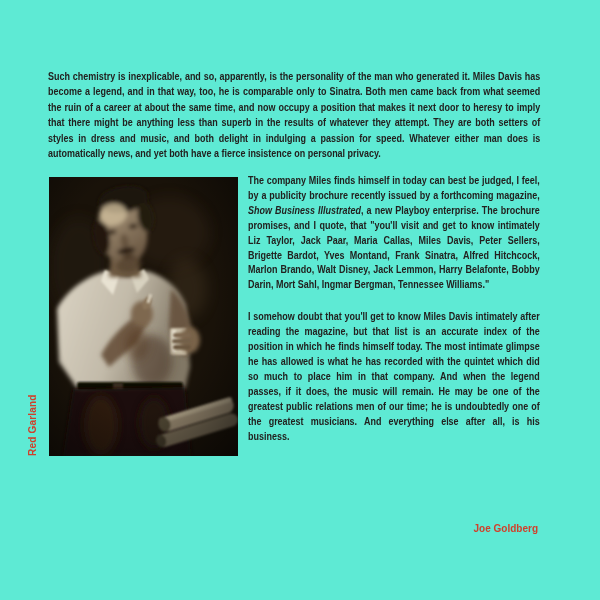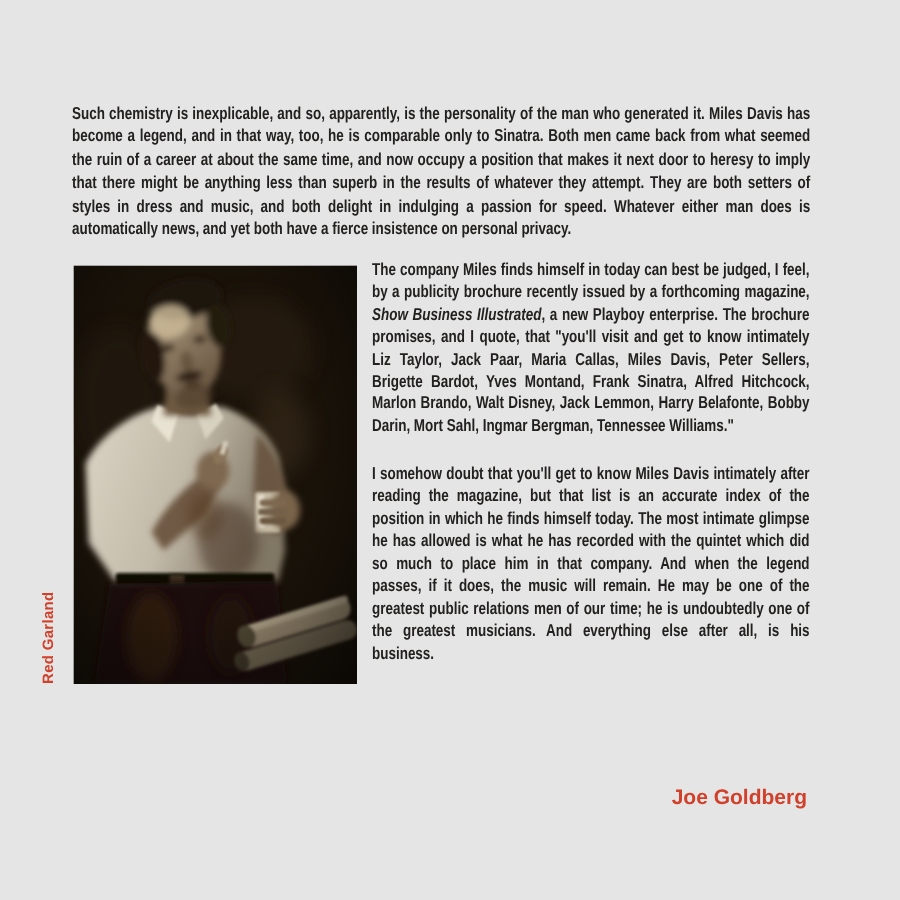--- a/index.html
+++ b/index.html
@@ -1,21 +1,21 @@
 <!DOCTYPE html>
 <html><head>
 <meta charset="utf-8">
 <style>
   html,body{margin:0;padding:0;}
   body{
     width:600px;height:600px;background:#ffffff;overflow:hidden;
     font-family:"Liberation Sans",sans-serif;
     -webkit-font-smoothing:antialiased;
   }
-  .page{position:relative;width:600px;height:600px;background:#e5e5e5;}
+  .page{position:relative;width:600px;height:600px;background:#5eead4;}
 
   
   .bodytext{
     font-weight:700;color:#22211f;text-align:justify;
     transform:scaleX(0.78);transform-origin:0 0;
     margin:0;
   }
   .intro{
     position:absolute;left:48px;top:69px;width:631px;
     font-size:11.5px;line-height:15.4px;
@@ -35,21 +35,21 @@
   .photo svg{display:block;}
 
   .vcaption{
     position:absolute;left:27px;top:456px;
     transform:rotate(-90deg);transform-origin:0 0;
     font-size:10px;font-weight:700;letter-spacing:0.2px;
     white-space:nowrap;color:#d0402b;
   }
   .byline{
     position:absolute;right:62px;top:523px;
-    font-size:14px;font-weight:700;color:#d0402b;
+    font-size:10px;font-weight:700;color:#d0402b;
   }
 </style>
 </head>
 <body>
 
 <div class="page">
 
   <p class="intro bodytext">Such chemistry is inexplicable, and so, apparently, is the personality of the man who generated it. Miles Davis has become a legend, and in that way, too, he is comparable only to Sinatra. Both men came back from what seemed the ruin of a career at about the same time, and now occupy a position that makes it next door to heresy to imply that there might be anything less than superb in the results of whatever they attempt. They are both setters of styles in dress and music, and both delight in indulging a passion for speed. Whatever either man does is automatically news, and yet both have a fierce insistence on personal privacy.</p>
 
   <figure class="photo" aria-label="Black-and-white photograph of a man in a light short-sleeved shirt looking upward, holding a glass, cigarette in raised hand">

